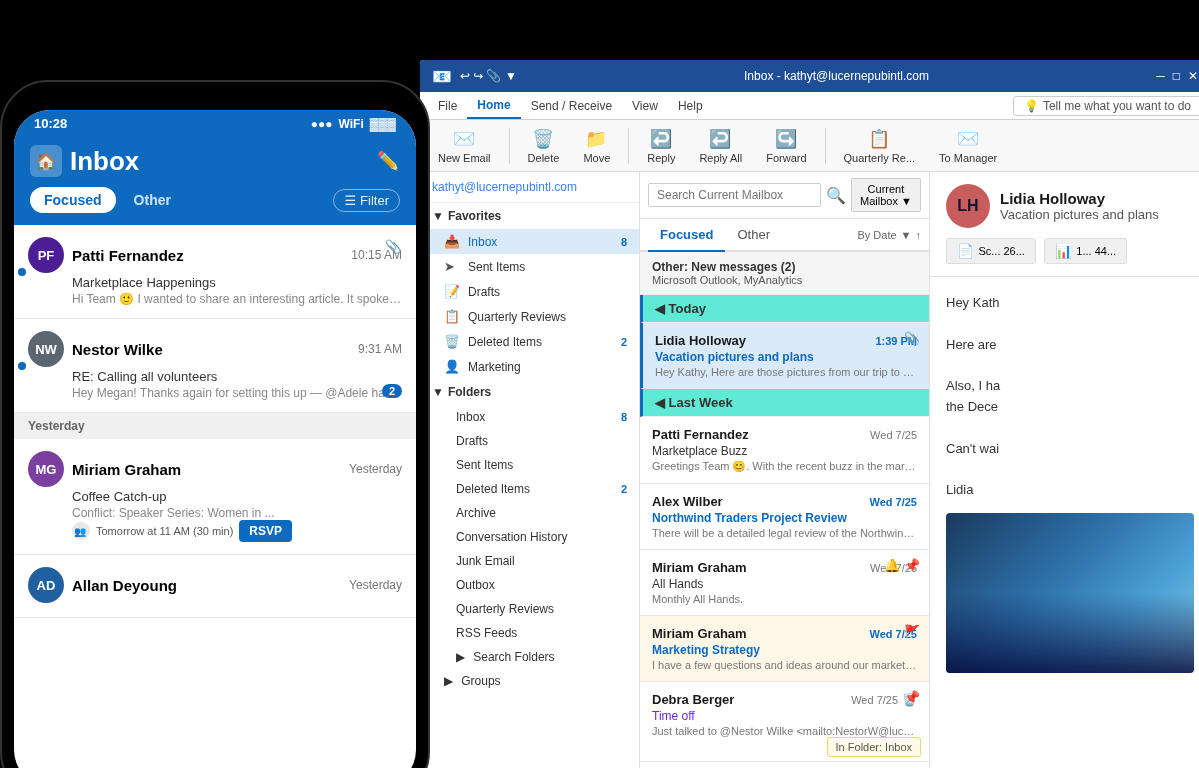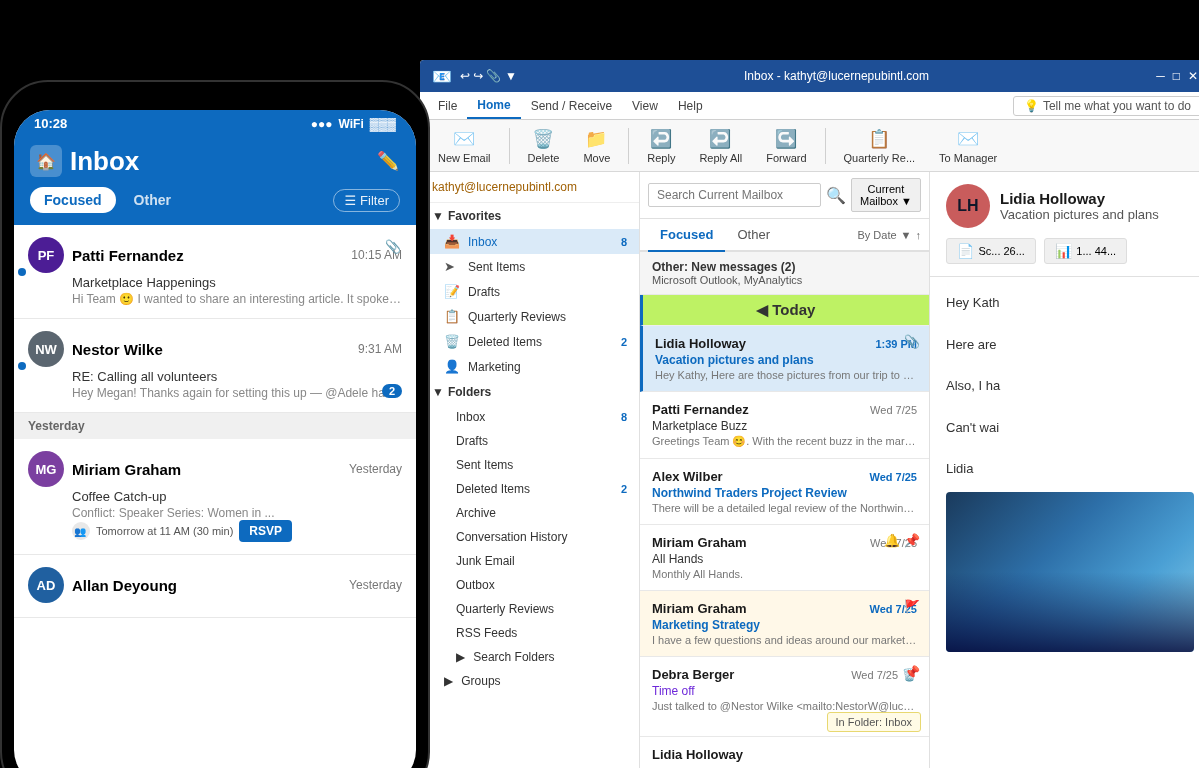--- a/index.html
+++ b/index.html
@@ -337,21 +337,21 @@
     .outlook-nav {
       width: 220px;
       background: #fff;
       border-right: 1px solid #e0e0e0;
       overflow-y: auto;
       flex-shrink: 0;
     }
     .nav-email {
       padding: 8px 12px;
       font-size: 12px;
-      color: #a16207;
+      color: #3b82f6;
       border-bottom: 1px solid #eee;
     }
     .nav-section {
       padding: 6px 12px;
       font-size: 12px;
       font-weight: 600;
       color: #333;
       display: flex;
       align-items: center;
       gap: 4px;
@@ -454,27 +454,26 @@
     .emaillist-notification {
       padding: 8px 12px;
       background: #f5f5f5;
       border-bottom: 1px solid #e8e8e8;
       font-size: 11px;
       color: #555;
     }
     .notif-title { font-weight: 600; color: #333; font-size: 12px; }
     .emaillist-section-label {
       padding: 6px 12px;
-      font-size: 15px;
+      font-size: 13px;
       color: #333;
       font-weight: 700;
-      background: #bef264;
+      background: #5eead4;
       border-bottom: 1px solid #eee;
       border-left: 3px solid #0d6abf;
-      text-align: center;
     }
     .emaillist-item {
       padding: 10px 12px;
       border-bottom: 1px solid #e8e8e8;
       cursor: pointer;
       position: relative;
     }
     .emaillist-item.active { background: #daeaf8; border-left: 3px solid #0d6abf; }
     .emaillist-item.flagged { background: #fff8e8; }
     .email-item-row1 {
@@ -915,20 +914,23 @@
           <span class="email-item-sender">Lidia Holloway</span>
           <span class="email-item-time">1:39 PM</span>
         </div>
         <div class="email-item-subject">Vacation pictures and plans</div>
         <div class="email-item-preview">Hey Kathy, Here are those pictures from our trip to Seattle you asked for.</div>
         <div class="email-item-icons">
           <span>📎</span>
         </div>
       </div>
 
+      <div class="emaillist-section-label">
+        <span>◀ </span><span>Last Week</span>
+      </div>
 
       <div class="emaillist-item">
         <div class="email-item-row1">
           <span class="email-item-sender">Patti Fernandez</span>
           <span class="email-item-time normal">Wed 7/25</span>
         </div>
         <div class="email-item-subject" style="color:#333;font-weight:normal;">Marketplace Buzz</div>
         <div class="email-item-preview">Greetings Team 😊. With the recent buzz in the marketplace for the XT</div>
       </div>
 
@@ -1008,20 +1010,21 @@
             <span>1... 44...</span>
           </div>
         </div>
       </div>
       <div class="reading-body">
         <p>Hey Kath</p>
         <br>
         <p>Here are</p>
         <br>
         <p>Also, I ha</p>
+        <p>the Dece</p>
         <br>
         <p>Can't wai</p>
         <br>
         <p>Lidia</p>
         <div class="reading-image">
           <div class="reading-image-city"></div>
         </div>
       </div>
     </div>
   </div>

